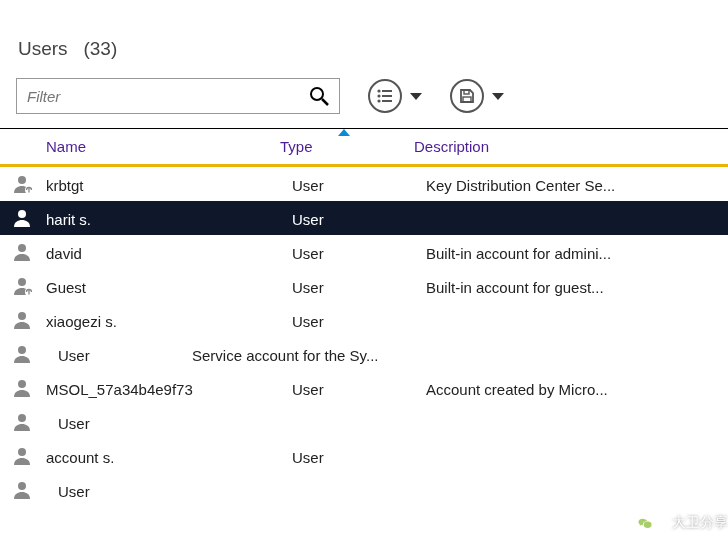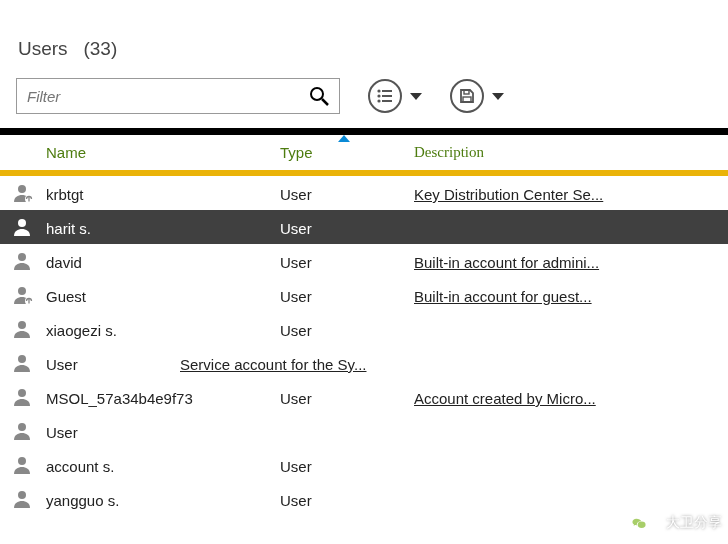--- a/index.html
+++ b/index.html
@@ -18,21 +18,21 @@
     color: #444;
     margin-top: 24px;
   }
   .header .title-text { }
   .header .count { }
   .toolbar {
     display: flex;
     align-items: center;
     padding: 6px 16px 14px 16px;
     gap: 28px;
-    border-bottom: 7px solid #000000;
+    border-bottom: 1px solid #000000;
   }
   .filter-wrap {
     display: flex;
     align-items: center;
     border: 1px solid #999;
     width: 324px;
     height: 36px;
     padding: 0 10px;
     background: #fff;
   }
@@ -60,57 +60,57 @@
   }
   .chev-down {
     width:0;height:0;border-left:6px solid transparent;border-right:6px solid transparent;border-top:7px solid #333;
   }
   .table {
     width: 100%;
   }
   .thead {
     display:flex;
     padding: 9px 0 9px 46px;
-    border-bottom: 6px solid #eab308;
-    color: #4d7c0f;
+    border-bottom: 3px solid #eab308;
+    color: #4c1d95;
     font-size: 15px;
   }
   .col-name { width: 234px; }
   .col-type { width: 134px; position:relative; }
-  .col-desc { flex:1;font-family:Liberation Serif, serif; }
+  .col-desc { flex:1; }
   .sort-arrow {
     position:absolute;
     top:-9px; left:58px;
     width:0;height:0;
     border-left:6px solid transparent;
     border-right:6px solid transparent;
     border-bottom:7px solid #0a8ad6;
   }
   .row {
     display:flex;
     align-items:flex-end;
     padding: 7px 0 7px 10px;
     font-size: 15px;
     color: #222;
   }
   .row.selected {
-    background: #404040;
+    background: #0f172a;
     color: #fff;
   }
   .icon-cell {
     width:36px;
     display:flex; align-items:center; justify-content:flex-start;
     padding-left:2px;
   }
   .row .name-cell { width:234px; }
-  .row .type-cell { width:134px; }
-  .row .desc-cell { flex:1; white-space:nowrap; overflow:hidden; text-overflow:ellipsis; padding-right:20px;text-decoration:underline;}
+  .row .type-cell { width:134px;margin-left:12px; }
+  .row .desc-cell { flex:1; white-space:nowrap; overflow:hidden; text-overflow:ellipsis; padding-right:20px;}
   .watermark {
     position:absolute;
-    right:6px; bottom:10px;
+    right:0; bottom:10px;
     color:#fff;
     display:flex; align-items:center; gap:16px;
     font-size:14px;
     text-shadow:0 0 3px rgba(0,0,0,.5);
   }
   .wm-circle {
     width:22px;height:22px;border-radius:50%;
     background:#fff; opacity:.85;
     display:flex;align-items:center;justify-content:center;
   }
@@ -280,21 +280,20 @@
         <span class="desc-cell"></span>
       </div>
       <div class="row">
         <span class="icon-cell">
           <svg width="22" height="20" viewBox="0 0 22 20">
     <circle cx="10" cy="6" r="4" fill="#888"></circle>
     <path d="M2 19 c0-5 4-7 8-7 s8 2 8 7 z" fill="#888"></path>
 
   </svg>
         </span>
-        <span class="name-cell">yangguo s.</span>
         <span class="type-cell">User</span>
         <span class="desc-cell"></span>
       </div>
     </div>
 </div>
 
 <div class="watermark">
   <span class="wm-circle">
     <svg width="14" height="14" viewBox="0 0 16 16">
         <path d="M5 3c-2.5 0-4.5 1.7-4.5 3.8 0 1.2.7 2.2 1.8 2.9l-.5 1.5 1.8-.9c.5.1.9.2 1.4.2.2 0 .4 0 .6 0-.1-.3-.1-.6-.1-.9 0-2 2-3.6 4.4-3.6.2 0 .4 0 .6 0C10 4.2 7.7 3 5 3z" fill="#9ac64f"></path>

